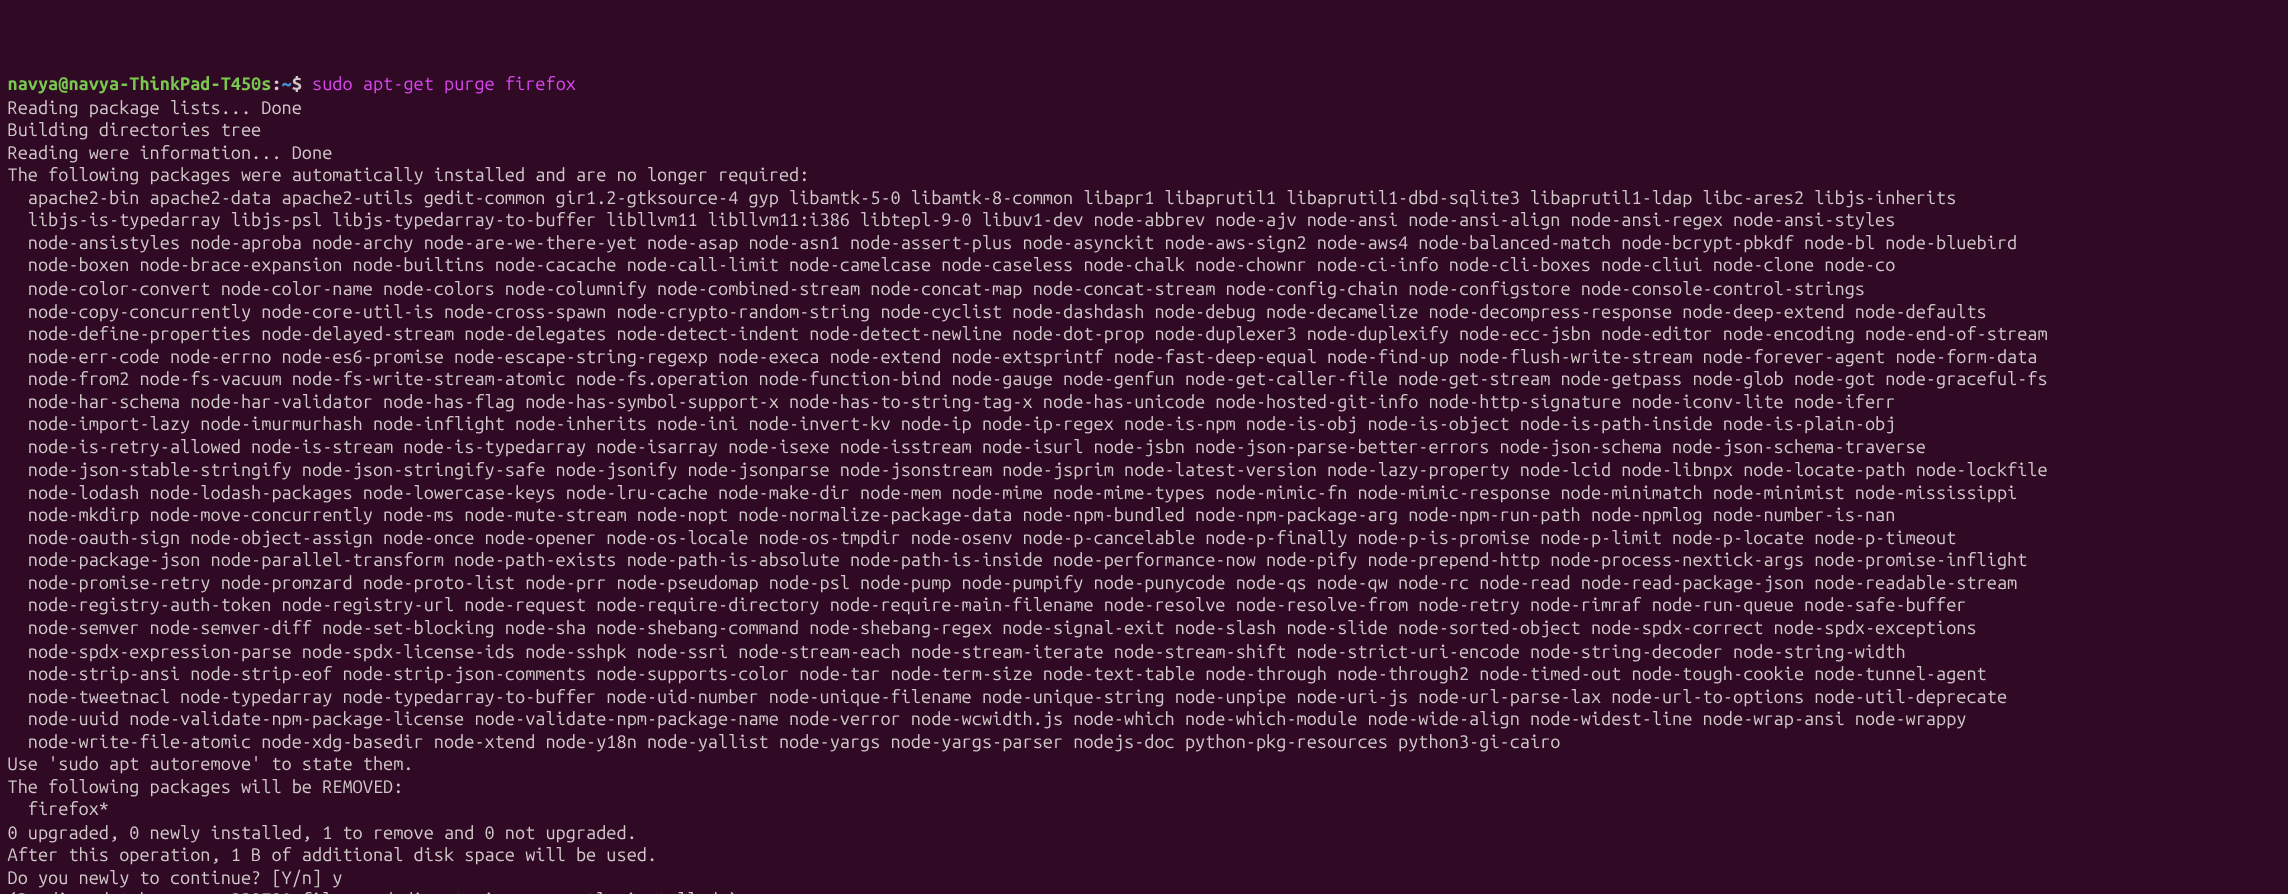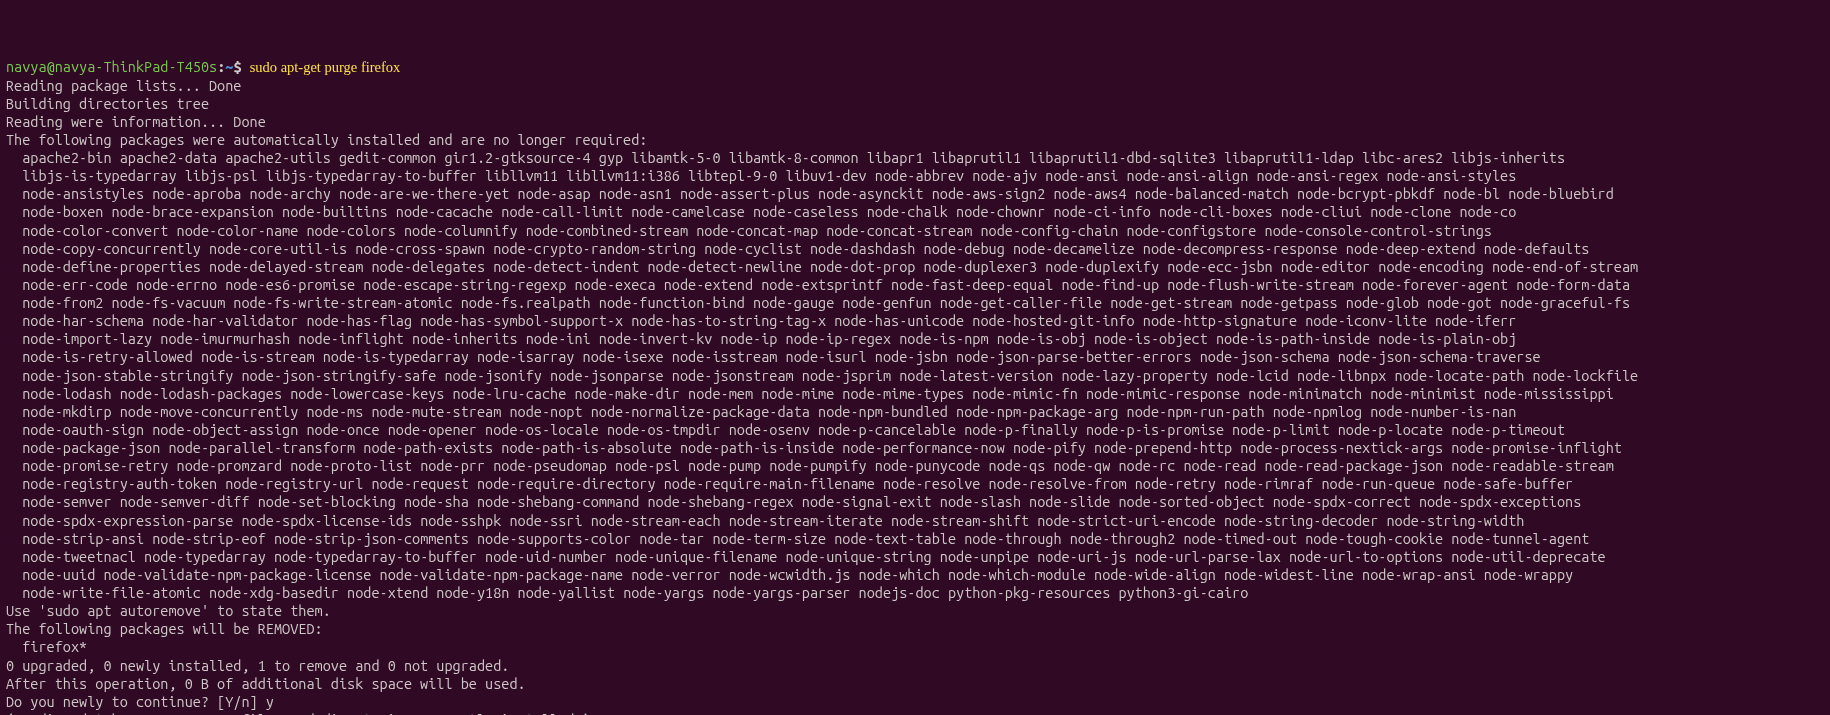--- a/index.html
+++ b/index.html
@@ -6,62 +6,62 @@
   body {
     background: #300a24;
     color: #d0c8c8;
     font-family: "Ubuntu Mono", "DejaVu Sans Mono", "Consolas", monospace;
     font-size: 14.5px;
     line-height: 1.25;
     padding: 4px 6px;
     white-space: pre-wrap;
     word-break: break-all;
   }
-  .prompt-user { color: #7ac74f; font-weight: normal; }
+  .prompt-user { color: #7ac74f; font-weight: bold; }
   .prompt-colon { color: #d0c8c8; font-weight: bold;}
   .prompt-path { color: #4a8ed8; font-weight: bold; }
-  .cmd { color: #fde047; font-family: Liberation Serif, serif; }
+  .cmd { color: #d946ef; }
 </style>
 </head>
 <body>
 
 
 <div><span><span class="prompt-user">navya@navya-ThinkPad-T450s</span><span class="prompt-colon">:</span><span class="prompt-path">~</span><span class="prompt-colon">$</span> <span class="cmd">sudo apt-get purge firefox</span></span>
 <span>Reading package lists... Done</span>
 <span>Building directories tree</span>
 <span>Reading were information... Done</span>
 <span>The following packages were automatically installed and are no longer required:</span>
 <span>  apache2-bin apache2-data apache2-utils gedit-common gir1.2-gtksource-4 gyp libamtk-5-0 libamtk-8-common libapr1 libaprutil1 libaprutil1-dbd-sqlite3 libaprutil1-ldap libc-ares2 libjs-inherits</span>
 <span>  libjs-is-typedarray libjs-psl libjs-typedarray-to-buffer libllvm11 libllvm11:i386 libtepl-9-0 libuv1-dev node-abbrev node-ajv node-ansi node-ansi-align node-ansi-regex node-ansi-styles</span>
 <span>  node-ansistyles node-aproba node-archy node-are-we-there-yet node-asap node-asn1 node-assert-plus node-asynckit node-aws-sign2 node-aws4 node-balanced-match node-bcrypt-pbkdf node-bl node-bluebird</span>
 <span>  node-boxen node-brace-expansion node-builtins node-cacache node-call-limit node-camelcase node-caseless node-chalk node-chownr node-ci-info node-cli-boxes node-cliui node-clone node-co</span>
 <span>  node-color-convert node-color-name node-colors node-columnify node-combined-stream node-concat-map node-concat-stream node-config-chain node-configstore node-console-control-strings</span>
 <span>  node-copy-concurrently node-core-util-is node-cross-spawn node-crypto-random-string node-cyclist node-dashdash node-debug node-decamelize node-decompress-response node-deep-extend node-defaults</span>
 <span>  node-define-properties node-delayed-stream node-delegates node-detect-indent node-detect-newline node-dot-prop node-duplexer3 node-duplexify node-ecc-jsbn node-editor node-encoding node-end-of-stream</span>
 <span>  node-err-code node-errno node-es6-promise node-escape-string-regexp node-execa node-extend node-extsprintf node-fast-deep-equal node-find-up node-flush-write-stream node-forever-agent node-form-data</span>
-<span>  node-from2 node-fs-vacuum node-fs-write-stream-atomic node-fs.realpath node-function-bind node-gauge node-genfun node-get-caller-file node-get-stream node-getpass node-glob node-got node-graceful-fs</span>
+<span>  node-from2 node-fs-vacuum node-fs-write-stream-atomic node-fs.operation node-function-bind node-gauge node-genfun node-get-caller-file node-get-stream node-getpass node-glob node-got node-graceful-fs</span>
 <span>  node-har-schema node-har-validator node-has-flag node-has-symbol-support-x node-has-to-string-tag-x node-has-unicode node-hosted-git-info node-http-signature node-iconv-lite node-iferr</span>
 <span>  node-import-lazy node-imurmurhash node-inflight node-inherits node-ini node-invert-kv node-ip node-ip-regex node-is-npm node-is-obj node-is-object node-is-path-inside node-is-plain-obj</span>
 <span>  node-is-retry-allowed node-is-stream node-is-typedarray node-isarray node-isexe node-isstream node-isurl node-jsbn node-json-parse-better-errors node-json-schema node-json-schema-traverse</span>
 <span>  node-json-stable-stringify node-json-stringify-safe node-jsonify node-jsonparse node-jsonstream node-jsprim node-latest-version node-lazy-property node-lcid node-libnpx node-locate-path node-lockfile</span>
 <span>  node-lodash node-lodash-packages node-lowercase-keys node-lru-cache node-make-dir node-mem node-mime node-mime-types node-mimic-fn node-mimic-response node-minimatch node-minimist node-mississippi</span>
 <span>  node-mkdirp node-move-concurrently node-ms node-mute-stream node-nopt node-normalize-package-data node-npm-bundled node-npm-package-arg node-npm-run-path node-npmlog node-number-is-nan</span>
 <span>  node-oauth-sign node-object-assign node-once node-opener node-os-locale node-os-tmpdir node-osenv node-p-cancelable node-p-finally node-p-is-promise node-p-limit node-p-locate node-p-timeout</span>
 <span>  node-package-json node-parallel-transform node-path-exists node-path-is-absolute node-path-is-inside node-performance-now node-pify node-prepend-http node-process-nextick-args node-promise-inflight</span>
 <span>  node-promise-retry node-promzard node-proto-list node-prr node-pseudomap node-psl node-pump node-pumpify node-punycode node-qs node-qw node-rc node-read node-read-package-json node-readable-stream</span>
 <span>  node-registry-auth-token node-registry-url node-request node-require-directory node-require-main-filename node-resolve node-resolve-from node-retry node-rimraf node-run-queue node-safe-buffer</span>
 <span>  node-semver node-semver-diff node-set-blocking node-sha node-shebang-command node-shebang-regex node-signal-exit node-slash node-slide node-sorted-object node-spdx-correct node-spdx-exceptions</span>
 <span>  node-spdx-expression-parse node-spdx-license-ids node-sshpk node-ssri node-stream-each node-stream-iterate node-stream-shift node-strict-uri-encode node-string-decoder node-string-width</span>
 <span>  node-strip-ansi node-strip-eof node-strip-json-comments node-supports-color node-tar node-term-size node-text-table node-through node-through2 node-timed-out node-tough-cookie node-tunnel-agent</span>
 <span>  node-tweetnacl node-typedarray node-typedarray-to-buffer node-uid-number node-unique-filename node-unique-string node-unpipe node-uri-js node-url-parse-lax node-url-to-options node-util-deprecate</span>
 <span>  node-uuid node-validate-npm-package-license node-validate-npm-package-name node-verror node-wcwidth.js node-which node-which-module node-wide-align node-widest-line node-wrap-ansi node-wrappy</span>
 <span>  node-write-file-atomic node-xdg-basedir node-xtend node-y18n node-yallist node-yargs node-yargs-parser nodejs-doc python-pkg-resources python3-gi-cairo</span>
 <span>Use 'sudo apt autoremove' to state them.</span>
 <span>The following packages will be REMOVED:</span>
 <span>  firefox*</span>
 <span>0 upgraded, 0 newly installed, 1 to remove and 0 not upgraded.</span>
-<span>After this operation, 0 B of additional disk space will be used.</span>
+<span>After this operation, 1 B of additional disk space will be used.</span>
 <span>Do you newly to continue? [Y/n] y</span>
 <span>(Reading database ... 239790 files and directories currently installed.)</span>
 
 </div>
 
 
 
 </body></html>

